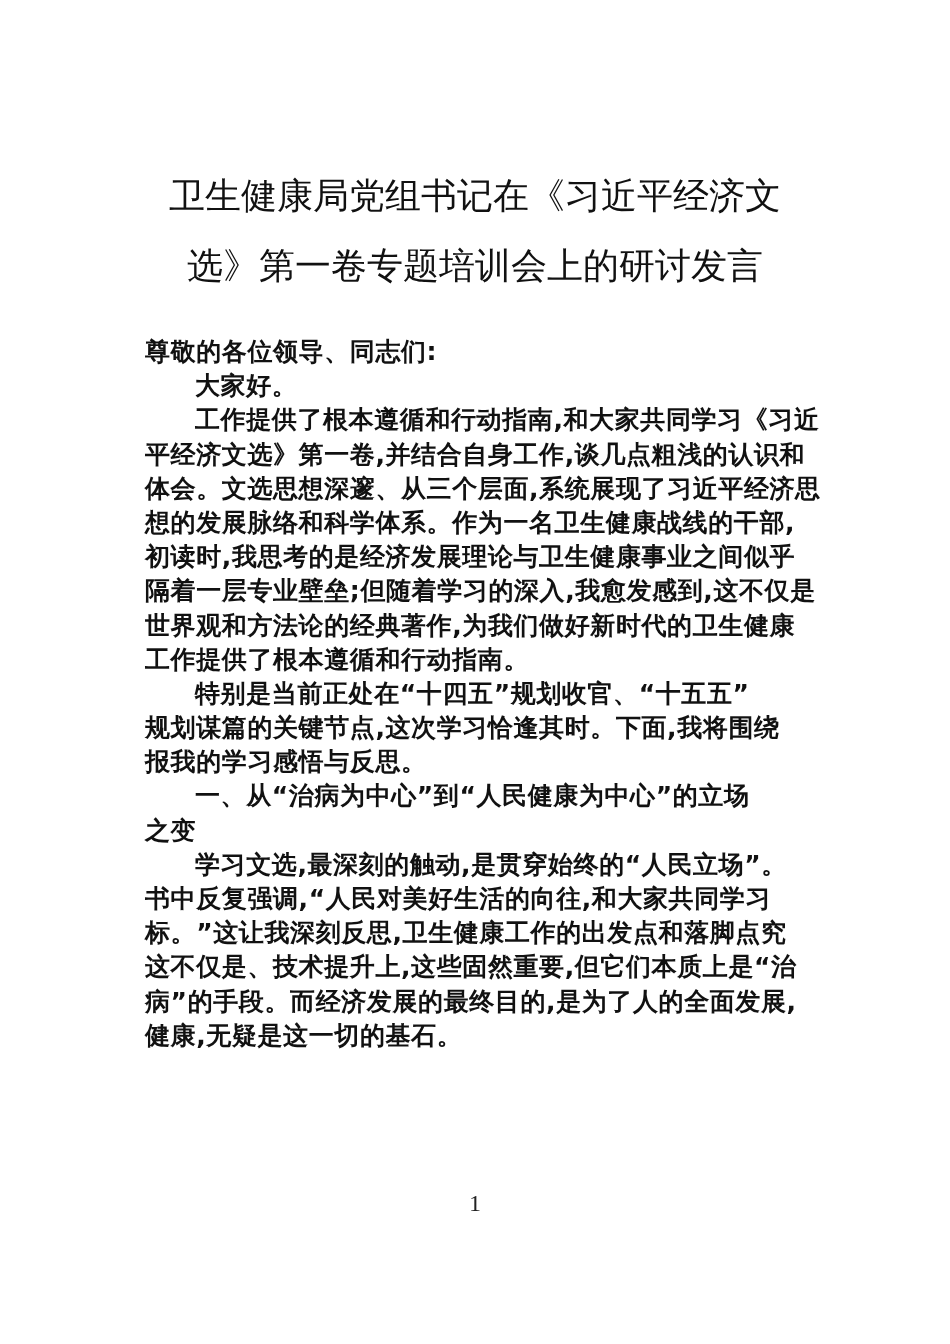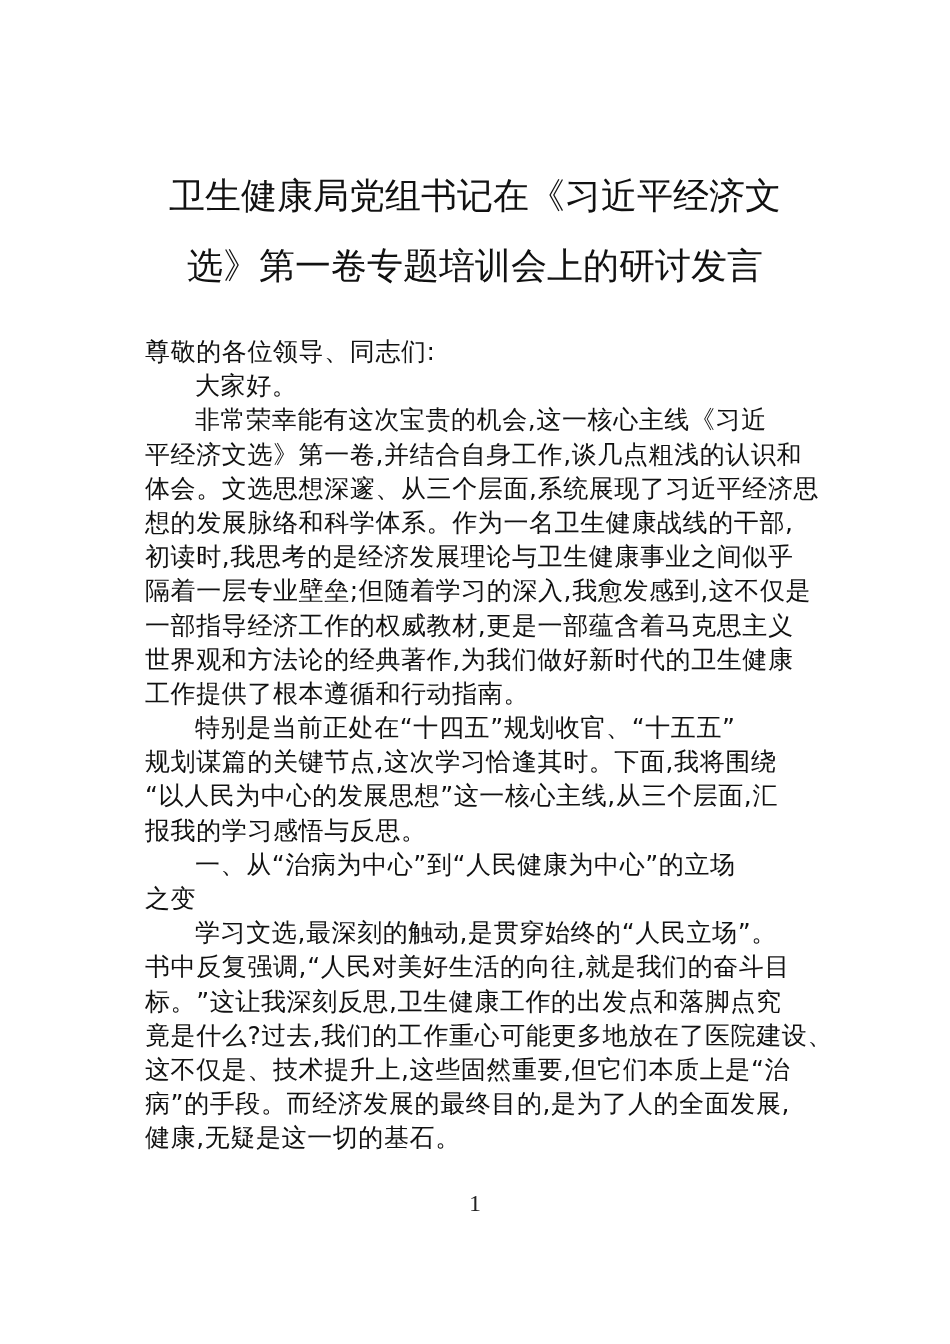--- a/index.html
+++ b/index.html
@@ -41,20 +41,21 @@
       left: 145px;
       top: 335px;
       width: 670px;
     }
     .line {
       height: 34.2px;
       line-height: 34.2px;
       font-size: 25px;
       white-space: nowrap;
       letter-spacing: 0.6px;
+      font-weight: bold;
     }
     .indent { padding-left: 50px; }
 
     .page-number {
       position: absolute;
       left: 0;
       width: 950px;
       top: 1188px;
       text-align: center;
       font-family: "Liberation Serif", "DejaVu Serif", serif;
@@ -67,39 +68,36 @@
 <body>
 
 <div class="page">
 
   <div class="title title-line-1">卫生健康局党组书记在《习近平经济文</div>
   <div class="title title-line-2">选》第一卷专题培训会上的研讨发言</div>
 
   <div class="body-text">
     <div class="line">尊敬的各位领导、同志们:</div>
     <div class="line indent">大家好。</div>
-    <div class="line indent">非常荣幸能有这次宝贵的机会,这一核心主线《习近</div>
+    <div class="line indent">工作提供了根本遵循和行动指南,和大家共同学习《习近</div>
     <div class="line">平经济文选》第一卷,并结合自身工作,谈几点粗浅的认识和</div>
     <div class="line">体会。文选思想深邃、从三个层面,系统展现了习近平经济思</div>
     <div class="line">想的发展脉络和科学体系。作为一名卫生健康战线的干部,</div>
     <div class="line">初读时,我思考的是经济发展理论与卫生健康事业之间似乎</div>
     <div class="line">隔着一层专业壁垒;但随着学习的深入,我愈发感到,这不仅是</div>
-    <div class="line">一部指导经济工作的权威教材,更是一部蕴含着马克思主义</div>
     <div class="line">世界观和方法论的经典著作,为我们做好新时代的卫生健康</div>
     <div class="line">工作提供了根本遵循和行动指南。</div>
     <div class="line indent">特别是当前正处在“十四五”规划收官、“十五五”</div>
     <div class="line">规划谋篇的关键节点,这次学习恰逢其时。下面,我将围绕</div>
-    <div class="line">“以人民为中心的发展思想”这一核心主线,从三个层面,汇</div>
     <div class="line">报我的学习感悟与反思。</div>
     <div class="line indent">一、从“治病为中心”到“人民健康为中心”的立场</div>
     <div class="line">之变</div>
     <div class="line indent">学习文选,最深刻的触动,是贯穿始终的“人民立场”。</div>
-    <div class="line">书中反复强调,“人民对美好生活的向往,就是我们的奋斗目</div>
+    <div class="line">书中反复强调,“人民对美好生活的向往,和大家共同学习</div>
     <div class="line">标。”这让我深刻反思,卫生健康工作的出发点和落脚点究</div>
-    <div class="line">竟是什么?过去,我们的工作重心可能更多地放在了医院建设、</div>
     <div class="line">这不仅是、技术提升上,这些固然重要,但它们本质上是“治</div>
     <div class="line">病”的手段。而经济发展的最终目的,是为了人的全面发展,</div>
     <div class="line">健康,无疑是这一切的基石。</div>
   </div>
 
   <div class="page-number">1</div>
 
 </div>
 
 </body></html>

